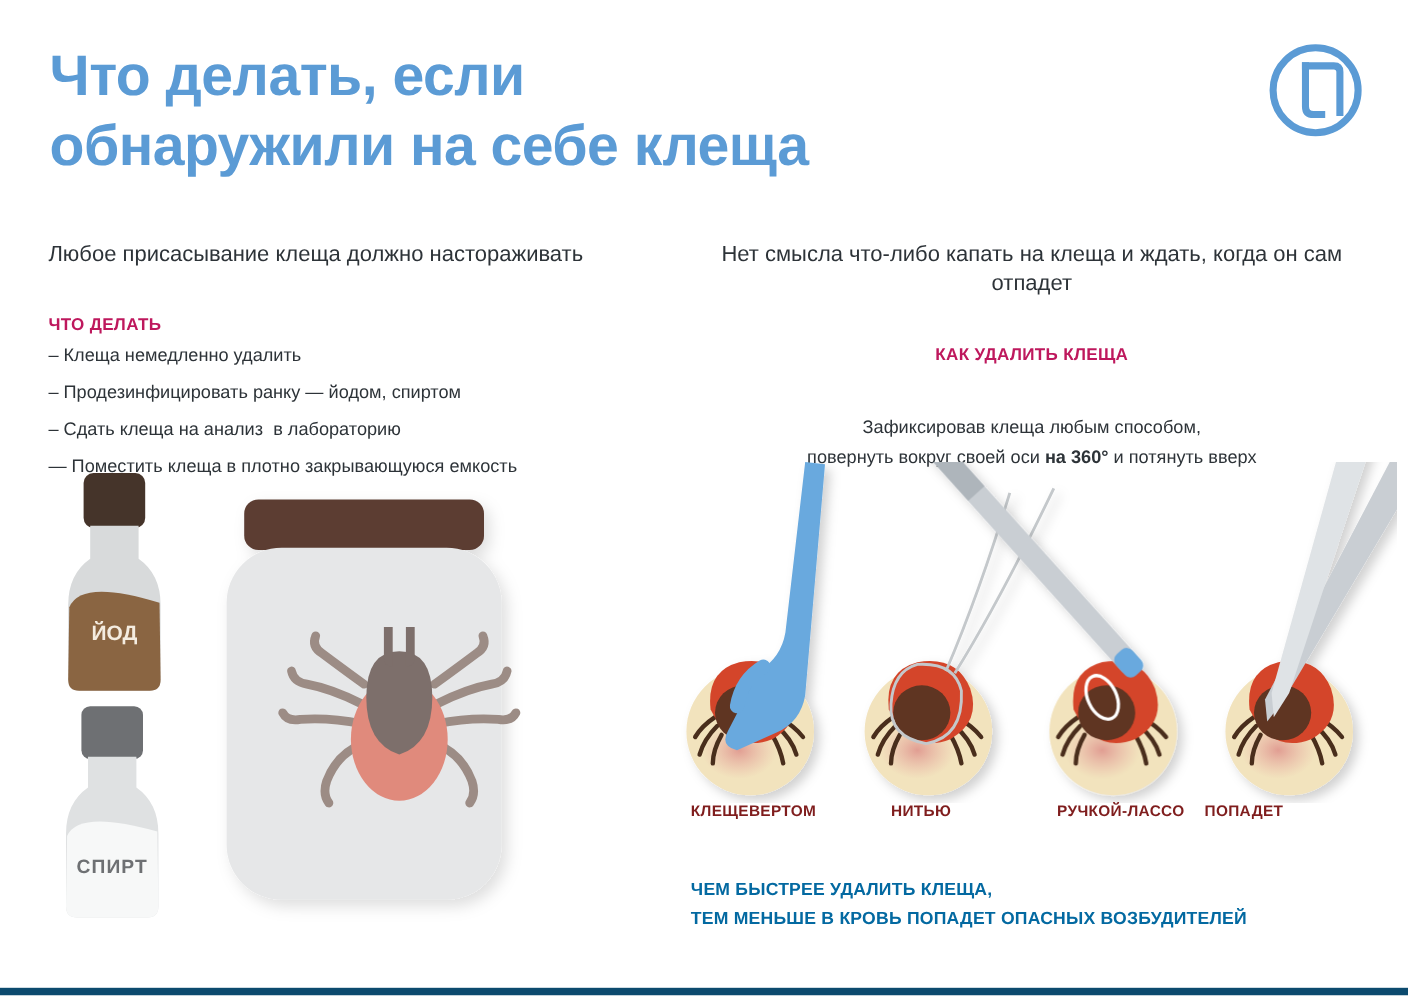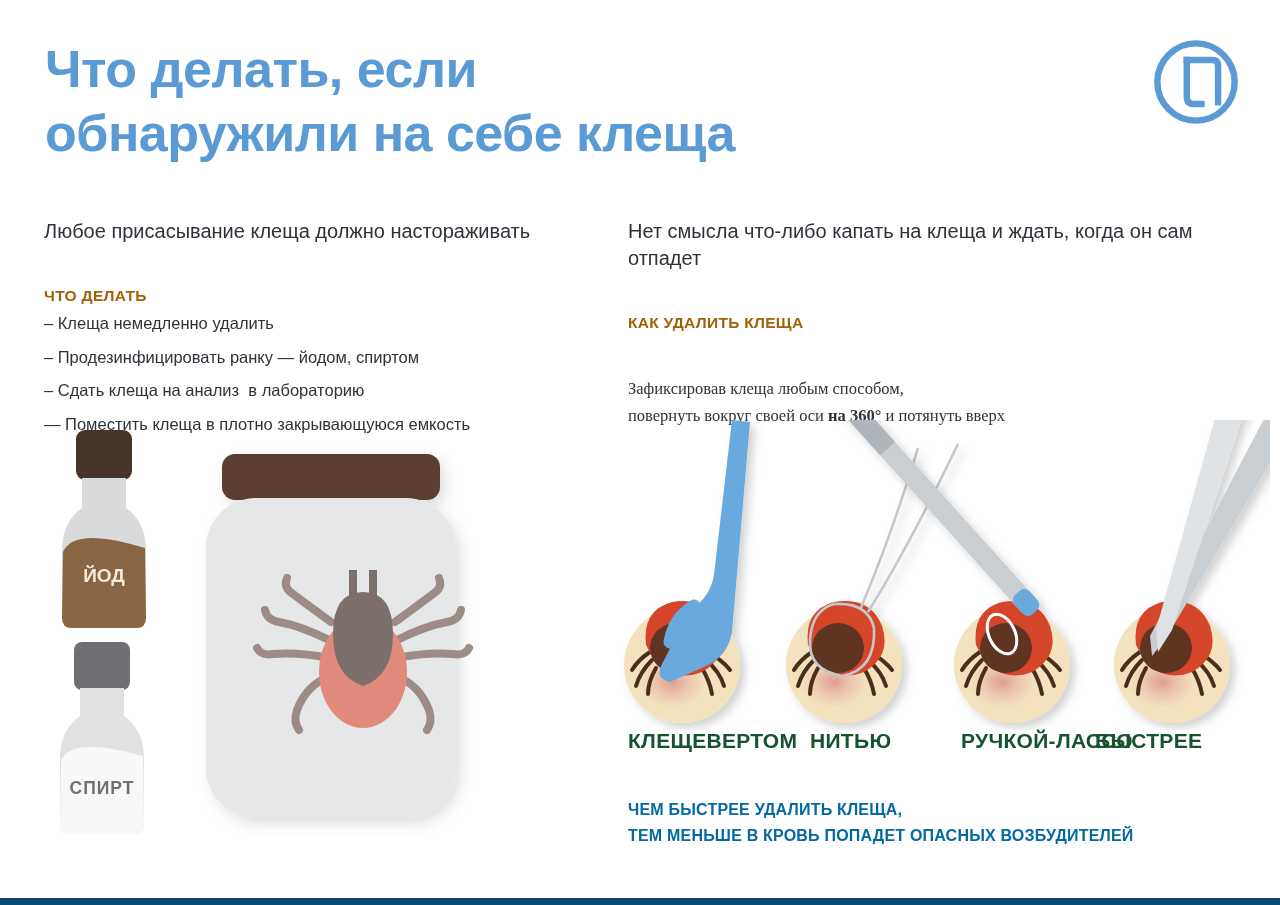--- a/index.html
+++ b/index.html
@@ -31,32 +31,32 @@
 
   
   .logo {
     position: absolute;
     right: 38px; top: 36px;
     width: 92px; height: 92px;
   }
 
   
   .col-left  { position: absolute; left: 44px;  top: 218px; width: 540px; }
-  .col-right { position: absolute; left: 628px; top: 218px; width: 620px; }
+  .col-right { position: absolute; left: 628px; top: 218px; width: 620px; text-align: center; }
 
   .lead {
     font-size: 20px;
     color: #2d3338;
     line-height: 1.35;
   }
   .sec-head {
     margin-top: 42px;
     font-size: 15.5px;
     font-weight: 700;
-    color: #a16207;
+    color: #be185d;
     letter-spacing: 0.3px;
   }
   .bullets { margin-top: 10px; }
   .bullets li {
     list-style: none;
     font-size: 16.5px;
     color: #2d3338;
     line-height: 1.0;
     margin-bottom: 17px;
     white-space: pre;
@@ -65,39 +65,38 @@
     margin-top: 12px;
     font-size: 16.5px;
     color: #2d3338;
     line-height: 1.0;
   }
   .para2 {
     margin-top: 44px;
     font-size: 16.5px;
     color: #2d3338;
     line-height: 1.62;
-    font-family: Liberation Serif, serif;
   }
   .para2 b { font-weight: 700; }
 
   
   .left-art  { position: absolute; left: 44px;  top: 430px; width: 520px; height: 420px; }
   .right-art { position: absolute; left: 610px; top: 420px; width: 660px; height: 310px; }
 
   
   .captions {
     position: absolute;
     left: 620px; top: 729px;
     width: 620px; height: 22px;
   }
   .captions span {
     position: absolute;
-    font-size: 21px;
+    font-size: 14px;
     font-weight: 600;
-    color: #14532d;
+    color: #7f1d1d;
     letter-spacing: 0.3px;
     white-space: nowrap;
   }
   .cap0 { left: 8px; }
   .cap1 { left: 190px; }
   .cap2 { left: 305px; margin-left: 36px; }
   .cap3 { left: 475px; }
 
   
   .bottom-note {
@@ -290,19 +289,19 @@
         <path d="M176 -24 L198 -4 L66 218 L52 236 L50 216 Z" fill="#c9ced3"></path>
         <path d="M124 -34 L148 -20 L72 210 L58 232 L56 210 Z" fill="#dfe3e6"></path>
       </g>
     </svg>
   </div>
 
   <div class="captions">
     <span class="cap0">КЛЕЩЕВЕРТОМ</span>
     <span class="cap1">НИТЬЮ</span>
     <span class="cap2">РУЧКОЙ-ЛАССО</span>
-    <span class="cap3">БЫСТРЕЕ</span>
+    <span class="cap3">ПОПАДЕТ</span>
   </div>
 
   <div class="bottom-note">ЧЕМ БЫСТРЕЕ УДАЛИТЬ КЛЕЩА,
 ТЕМ МЕНЬШЕ В КРОВЬ ПОПАДЕТ ОПАСНЫХ ВОЗБУДИТЕЛЕЙ</div>
 
 </div>
 
 </body></html>

